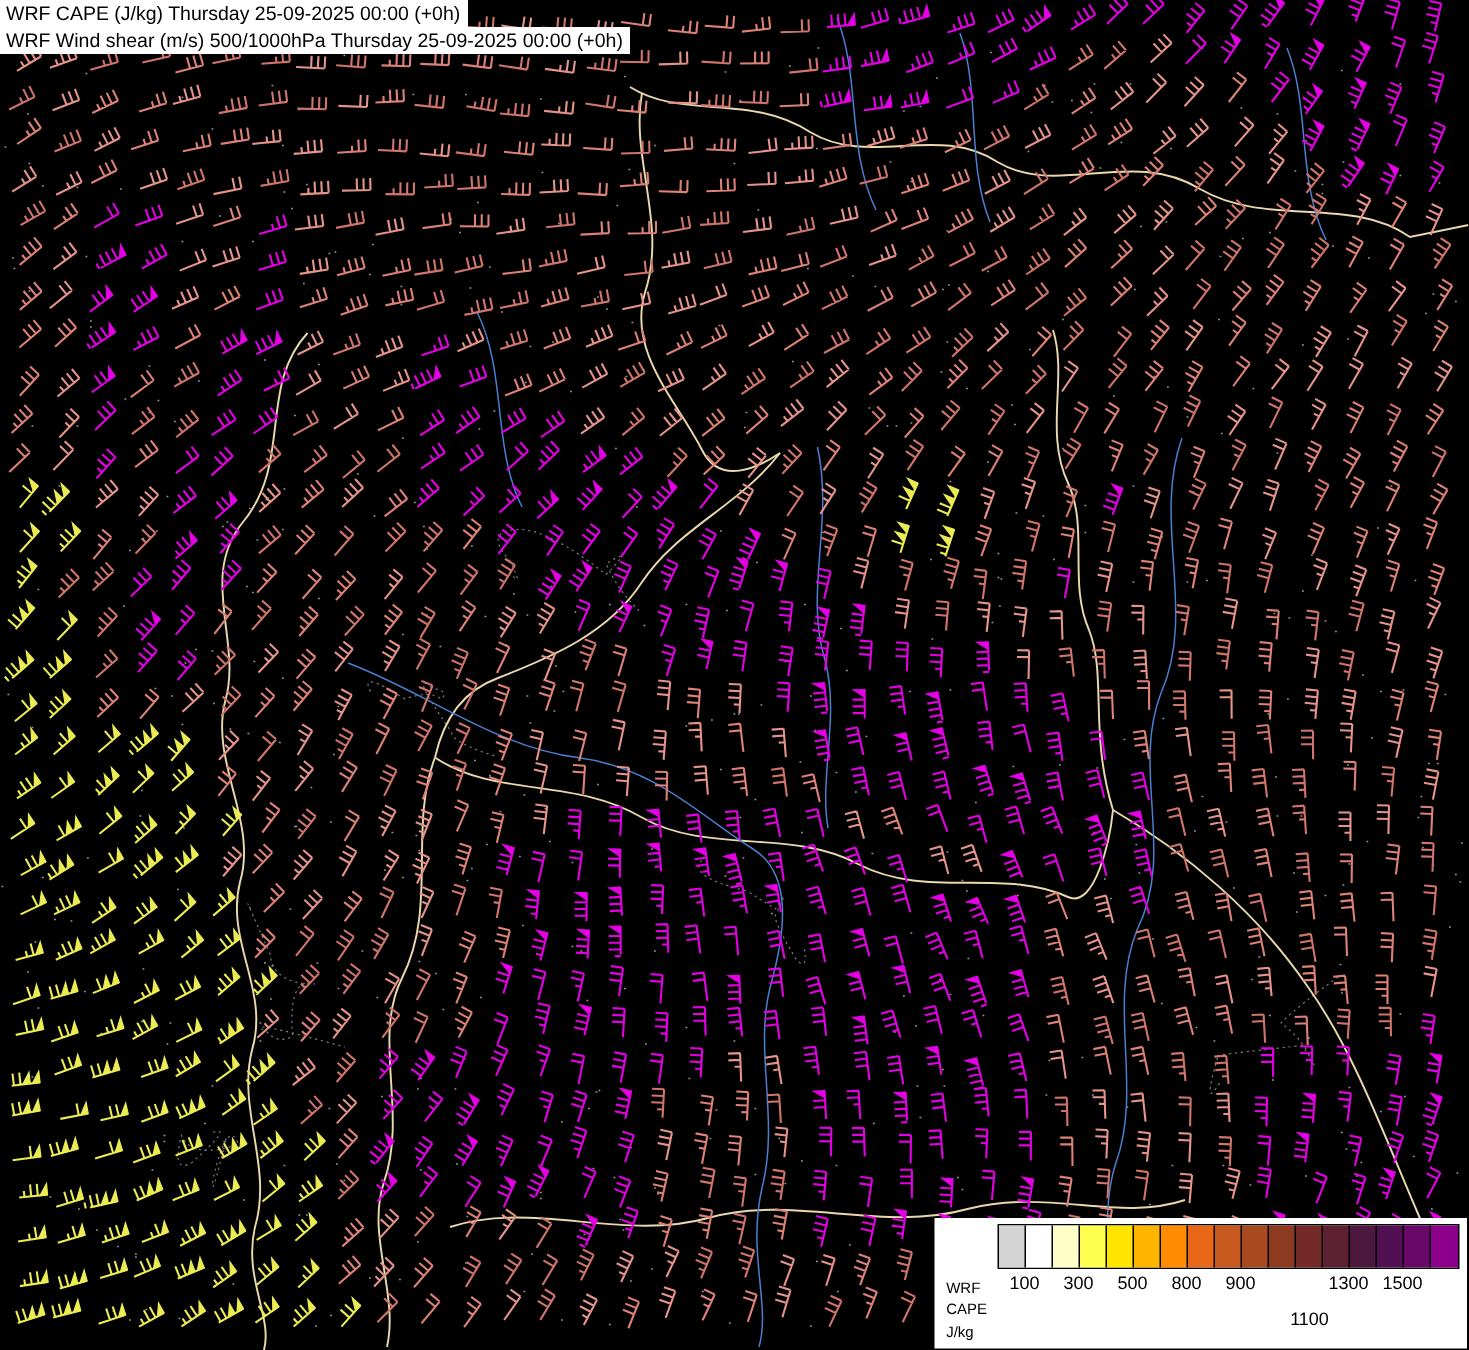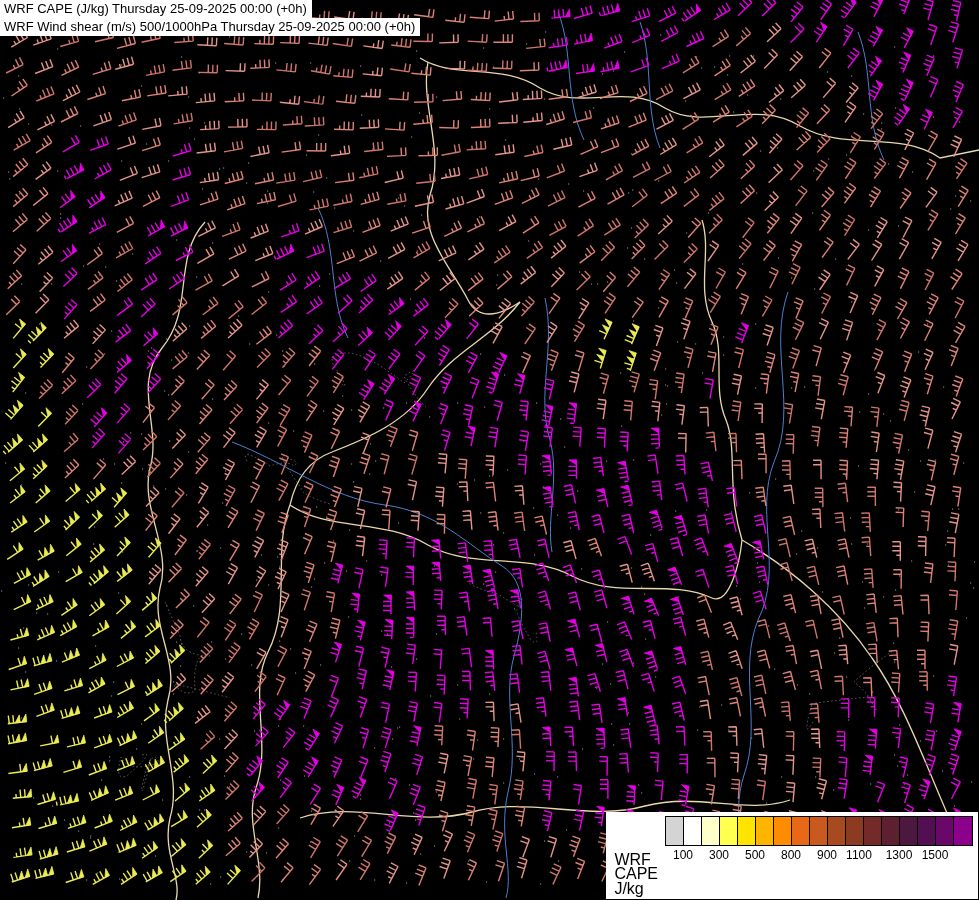--- a/index.html
+++ b/index.html
@@ -13,21 +13,21 @@
   .header{position:absolute;top:0;left:0;z-index:5;}
   .hline{
     display:table;background:#ffffff;color:#000;
     font-size:13px;line-height:16px;padding:1px 5px 1px 4px;white-space:nowrap;
   }
   
   .legend{
     position:absolute;right:1px;bottom:1px;z-index:5;background:#ffffff;
     display:flex;align-items:flex-start;gap:7px;padding:4px 5px 3px 8px;color:#000;
   }
-  .leg-labels{font-size:16px;line-height:14px;margin-top:37px;}
+  .leg-labels{font-size:10px;line-height:14px;margin-top:37px;}
   .leg-labels .unit{line-height:15px;}
   .colorbar{display:flex;height:28px;border:1px solid #000;}
   .colorbar .cell{width:18px;height:100%;border-right:1px solid #000;box-sizing:border-box;}
   .colorbar .cell:last-child{border-right:none;}
   .ticks{position:relative;height:15px;font-size:12px;width:306px;}
   .ticks span{position:absolute;top:2px;transform:translateX(-50%);}
 </style>
 </head>
 <body>
 
@@ -97,20 +97,20 @@
           <div class="cell" style="background: rgb(82, 16, 82);"></div>
           <div class="cell" style="background: rgb(106, 8, 106);"></div>
           <div class="cell" style="background: rgb(140, 0, 140);"></div>
         </div>
       <div class="ticks">
           <span style="left: 18px;">100</span>
           <span style="left: 54px;">300</span>
           <span style="left: 90px;">500</span>
           <span style="left: 126px;">800</span>
           <span style="left: 162px;">900</span>
-          <span style="left: 194px;">1100</span>
+          <span style="left: 208px; margin-top: 24px;">1100</span>
           <span style="left: 234px;">1300</span>
           <span style="left: 270px;">1500</span>
         </div>
     </div>
   </div>
 
 </div>
 
 </body></html>

